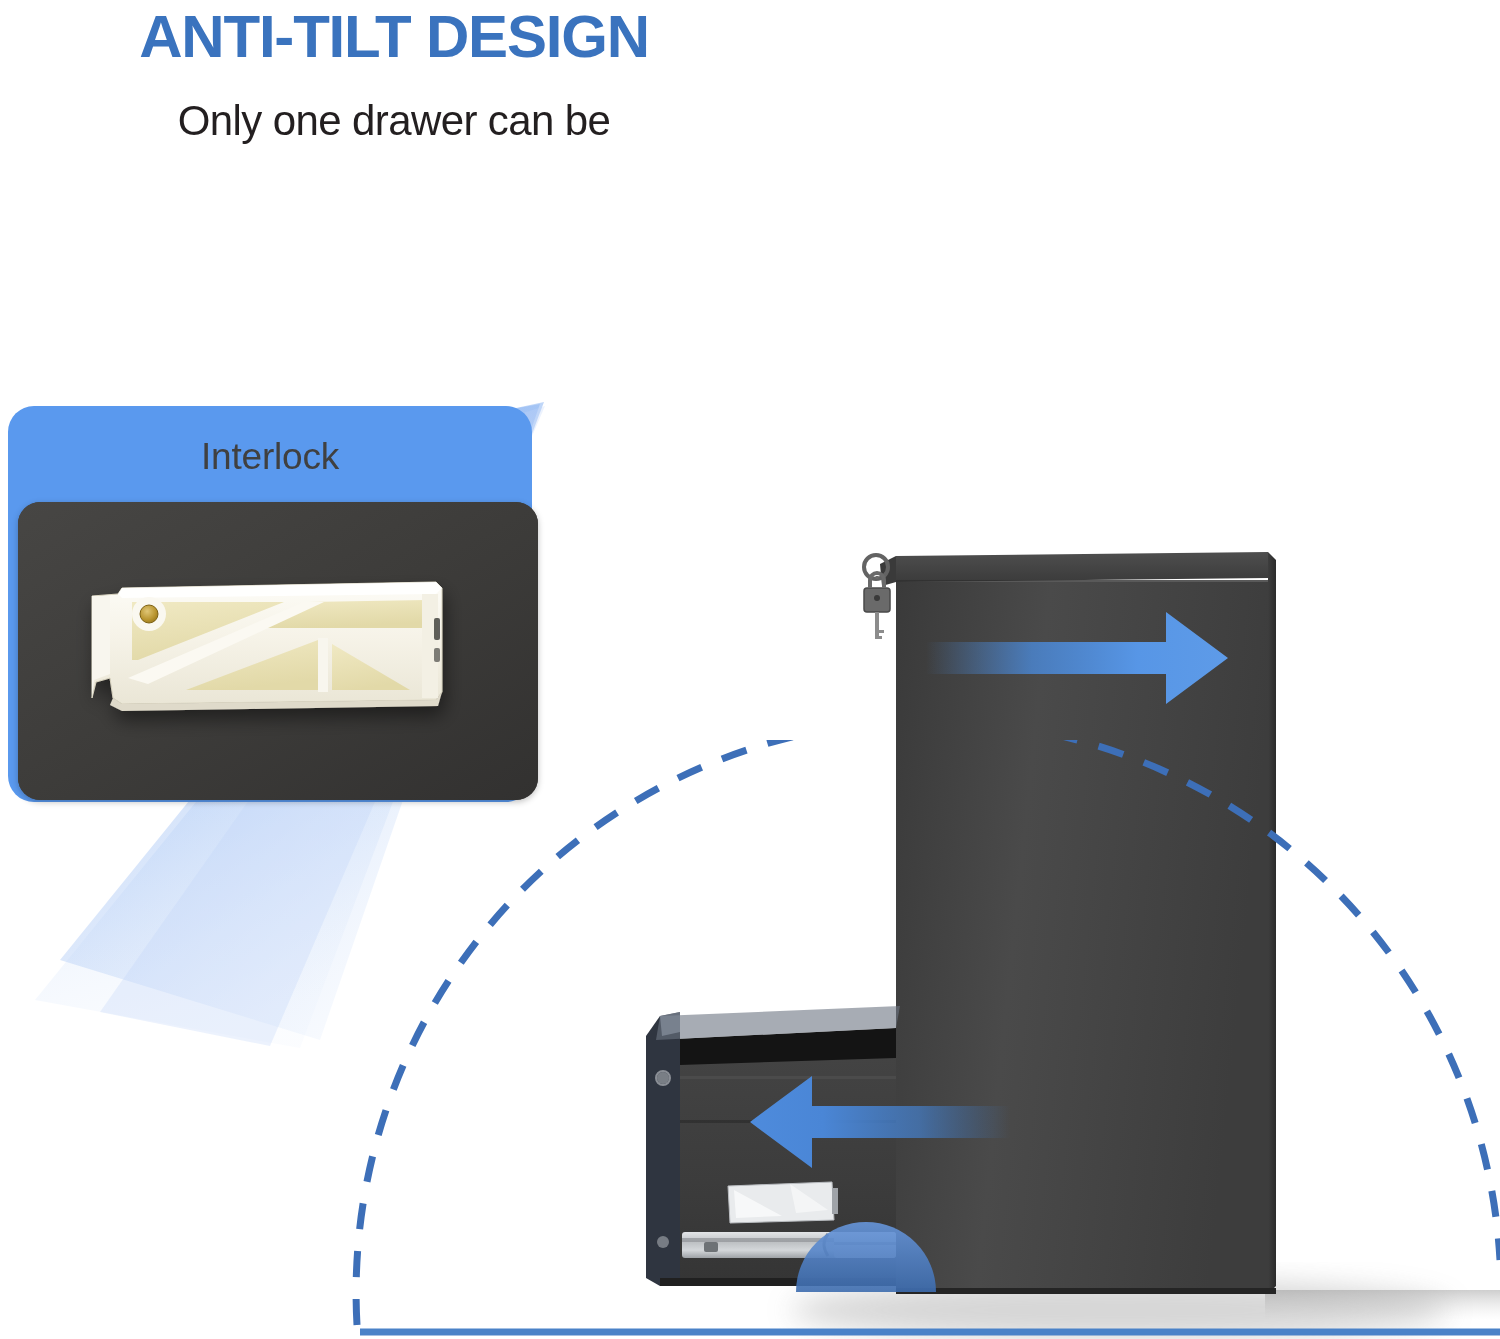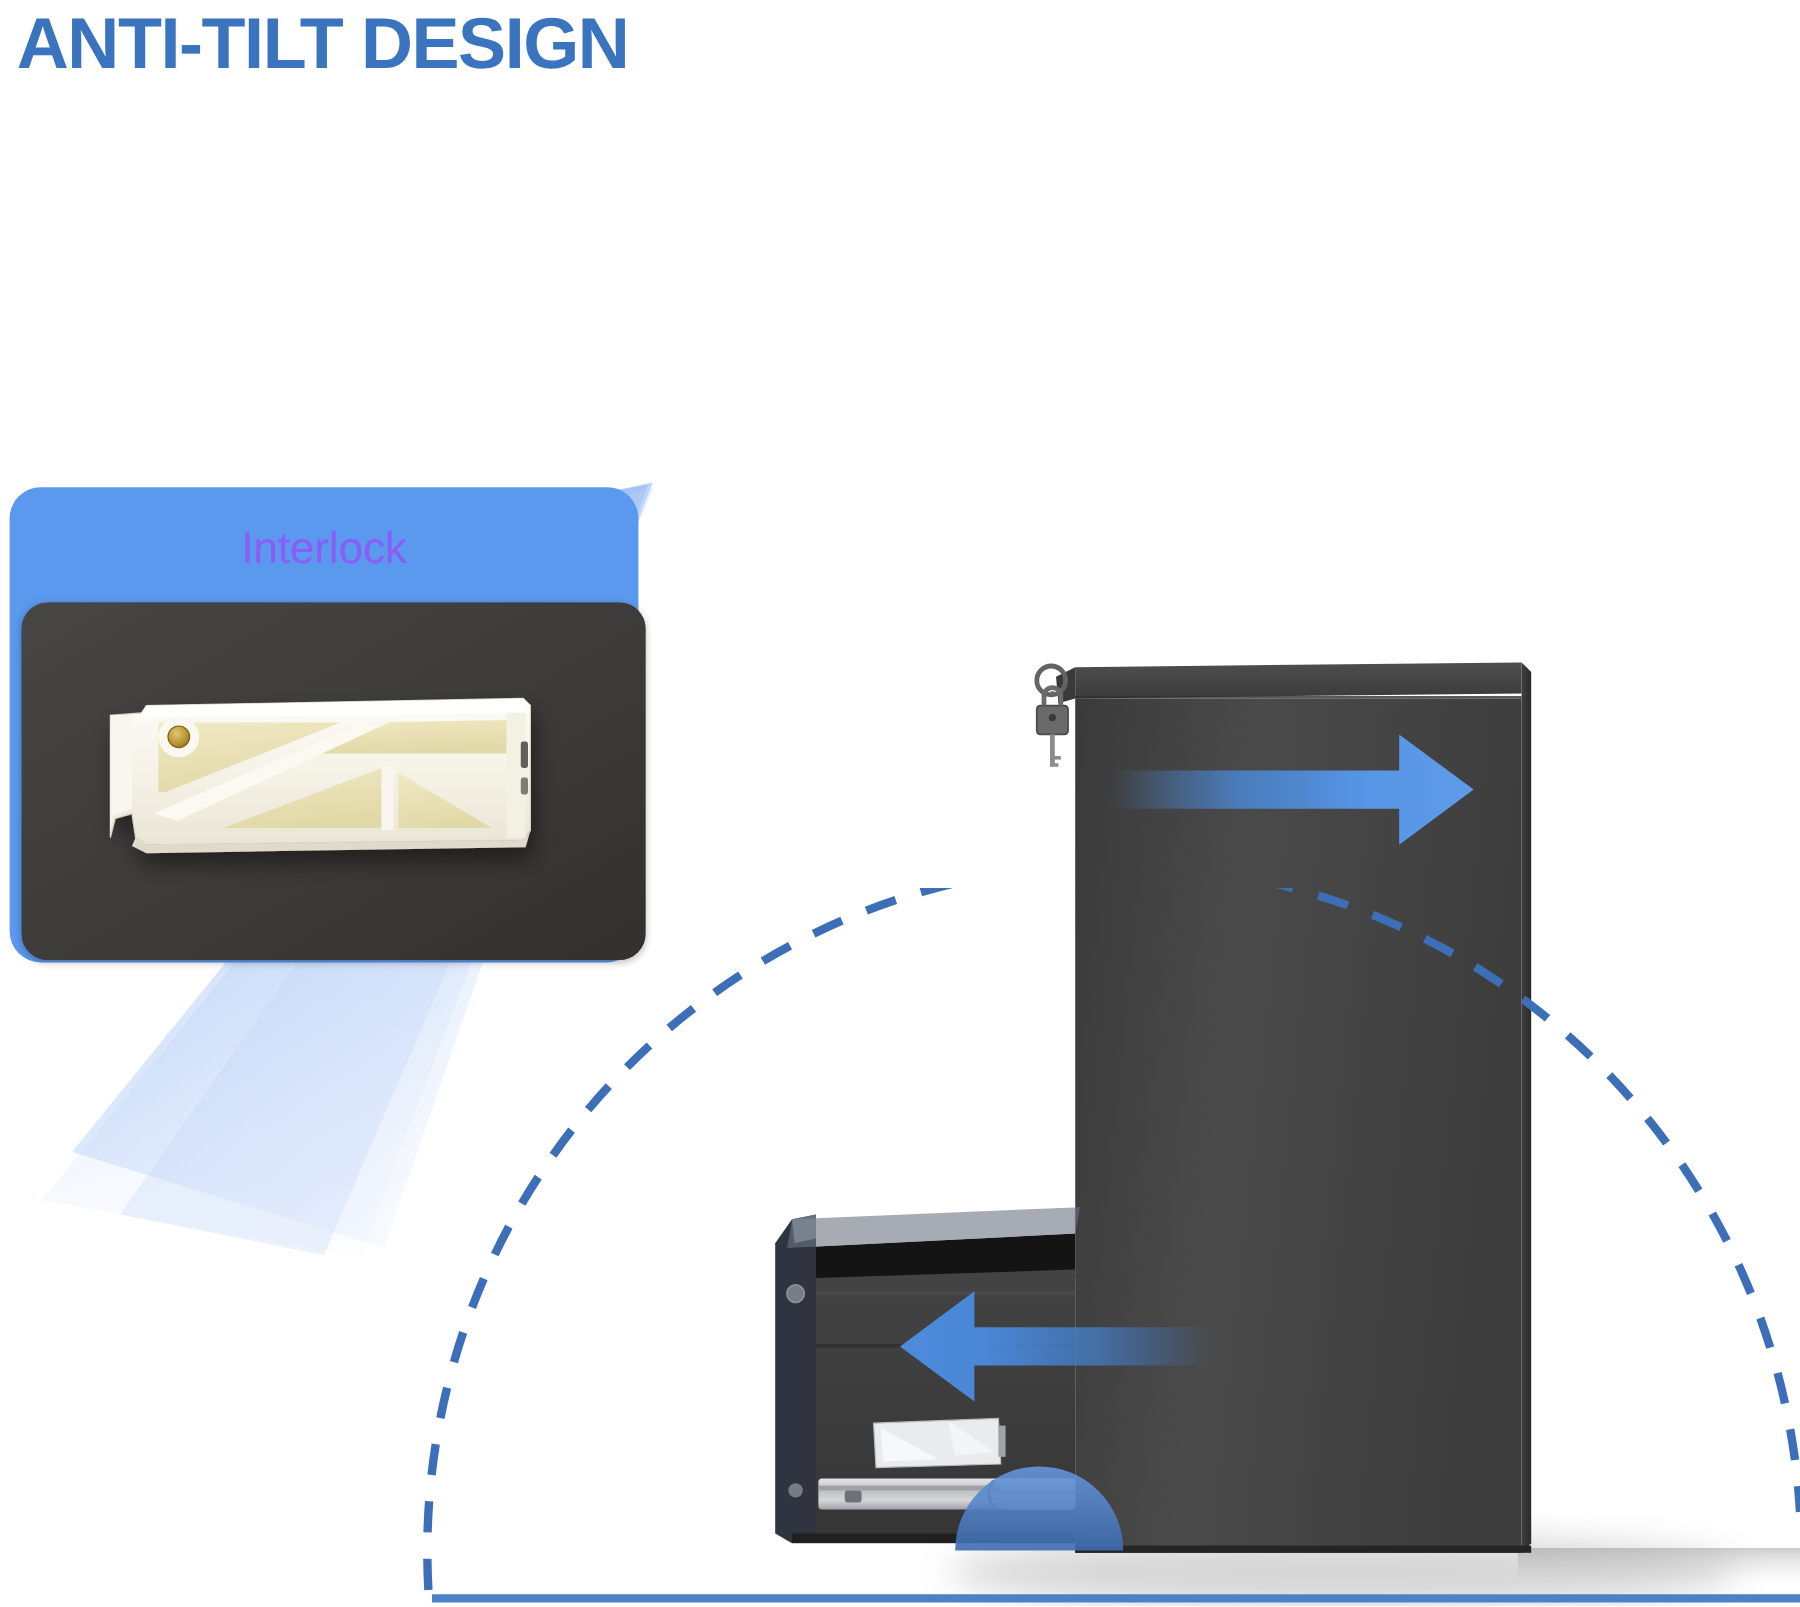--- a/index.html
+++ b/index.html
@@ -17,20 +17,21 @@
     background: #ffffff;
     overflow: hidden;
   }
 
   
   #heading-block {
     position: absolute;
     left: 14px;
     top: 0px;
     width: 760px;
+    text-align: center;
   }
   #page-title {
     margin: 0;
     padding: 0;
     font-family: "Liberation Sans", sans-serif;
     font-weight: 700;
     font-size: 60px;
     letter-spacing: -1.2px;
     line-height: 74px;
     color: #3A73BE;
@@ -76,21 +77,21 @@
   }
   #callout-header-label {
     position: absolute;
     left: 0;
     top: 30px;
     width: 524px;
     text-align: center;
     font-family: "Liberation Sans", sans-serif;
     font-size: 37px;
     font-weight: 400;
-    color: #8b5cf6;
+    color: #404040;
     letter-spacing: -0.2px;
   }
   #callout-photo-frame {
     position: absolute;
     left: 10px;
     top: 96px;
     width: 520px;
     height: 298px;
     background: #3C3B39;
     border-radius: 22px;
@@ -125,20 +126,21 @@
   }
 </style>
 </head>
 <body>
 
 <div id="page">
 
   <div id="heading-block">
     <h1 id="page-title">ANTI-TILT DESIGN</h1>
     <div id="page-subtitle">
+      <div>Only one drawer can be</div>
     </div>
   </div>
 
   <svg id="light-beam" viewBox="0 0 1000 700">
     <defs>
       <linearGradient id="beamGrad" x1="0" y1="0" x2="0.25" y2="1">
         <stop offset="0%" stop-color="#4E8BE8" stop-opacity="0.95"></stop>
         <stop offset="28%" stop-color="#79A9F0" stop-opacity="0.80"></stop>
         <stop offset="62%" stop-color="#A8C7F5" stop-opacity="0.55"></stop>
         <stop offset="100%" stop-color="#D6E4FA" stop-opacity="0.18"></stop>

